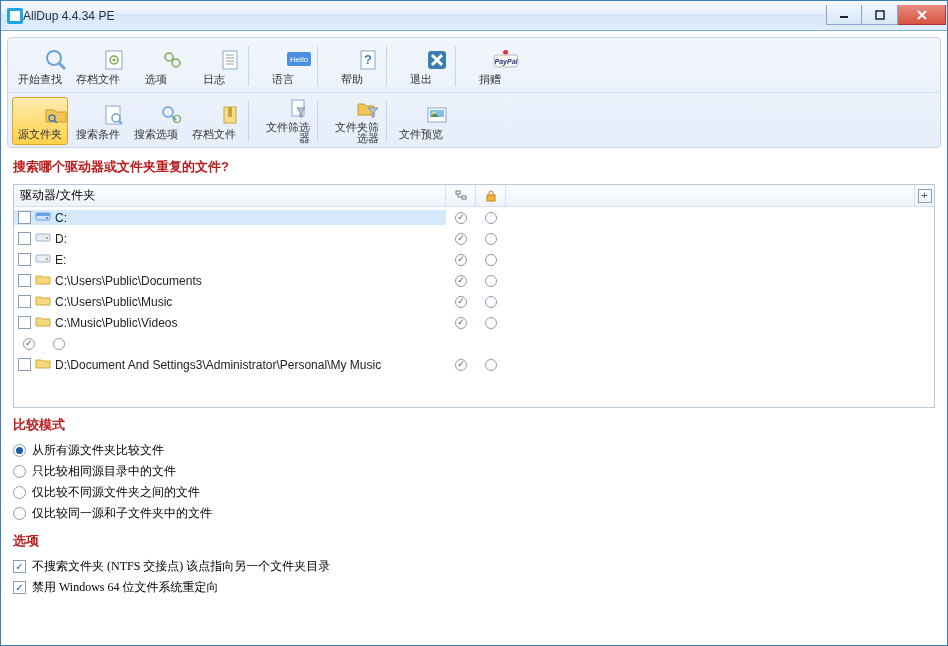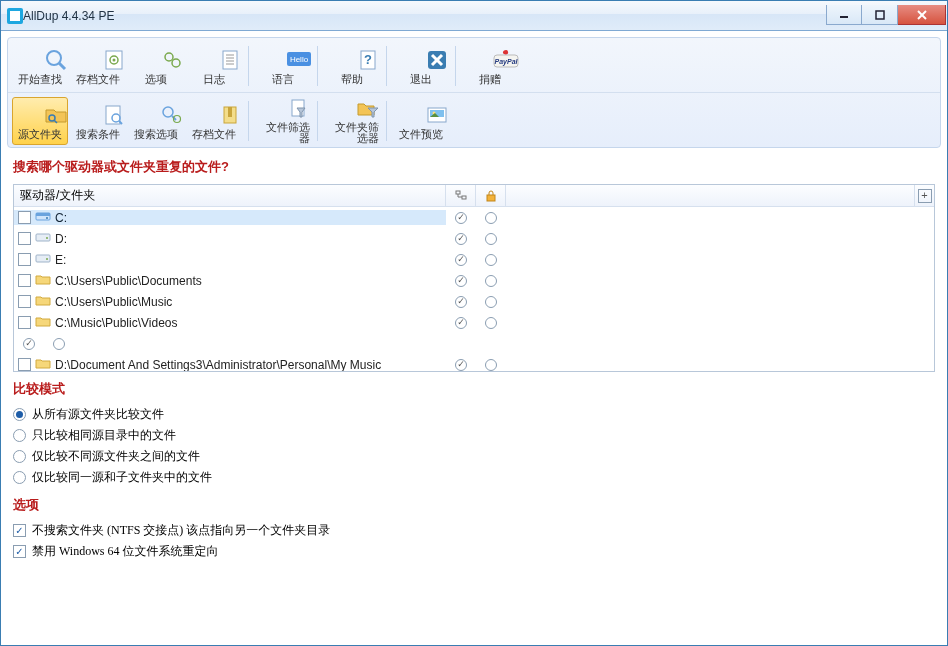--- a/index.html
+++ b/index.html
@@ -28,21 +28,21 @@
 .toolbar { display:flex; padding: 4px 4px 2px 4px; gap: 2px; }
 .toolbar + .toolbar { border-top: 1px solid #d3dfef; }
 .tbbtn { width: 56px; height: 48px; display:flex; flex-direction:column; align-items:center; justify-content:center; border:1px solid transparent; border-radius:3px; cursor:default; gap:2px; }
 .tbbtn.sel { background: linear-gradient(#ffecae,#ffd24b); border-color:#d9a52e; }
 .tbbtn .lbl { font-size: 11px; color:#333; text-align:right; line-height:1; }
 .tbsep { width:1px; background:#c5d6ec; margin:4px 4px; align-self:stretch; }
 .tbicon { width:28px; height:24px; display:flex; align-items:center; justify-content:center;margin-left:32px; }
 
 .content { flex:1; padding: 10px 12px 12px 12px; overflow:hidden; display:flex; flex-direction:column; }
 .content h3 { font-size: 13px; font-weight: bold; margin-bottom: 8px; color:#b91c1c; }
-.listbox { border:1px solid #b8c7d9; height: 188px; display:flex; flex-direction:column; }
+.listbox { border:1px solid #b8c7d9; height: 224px; display:flex; flex-direction:column; }
 .listhdr { display:flex; background:linear-gradient(#fcfdff,#eef3fb); border-bottom:1px solid #d6e0ee; height: 22px; align-items:center; font-size:12px; }
 .listhdr .col-path { flex:0 0 432px; padding-left:6px; border-right:1px solid #d6e0ee; height:100%; display:flex; align-items:center; }
 .listhdr .col-a, .listhdr .col-b { width:30px; text-align:center; border-right:1px solid #d6e0ee; height:100%; display:flex; align-items:center; justify-content:center; }
 .listhdr .col-rest { flex:1; }
 .listhdr .col-add { width:20px; height:100%; display:flex; align-items:center; justify-content:center; border-left:1px solid #d6e0ee; }
 .listbody { flex:1; overflow-y: scroll; overflow-x:hidden; }
 .row { display:flex; height:21px; align-items:center; }
 .row .col-path { flex:0 0 432px; padding-left:4px; display:flex; align-items:center; gap:4px; overflow:hidden; white-space:nowrap; }
 .row .col-a, .row .col-b { width:30px; display:flex; align-items:center; justify-content:center; }
 .row .path-text { color:#222; }

